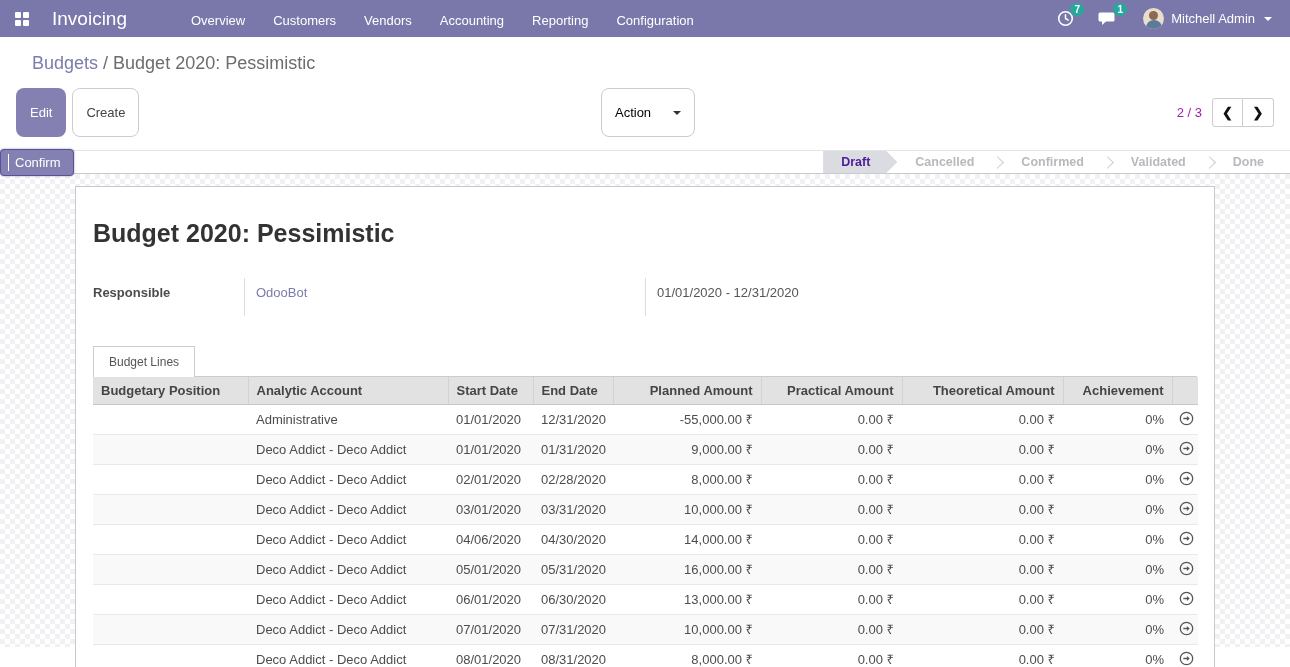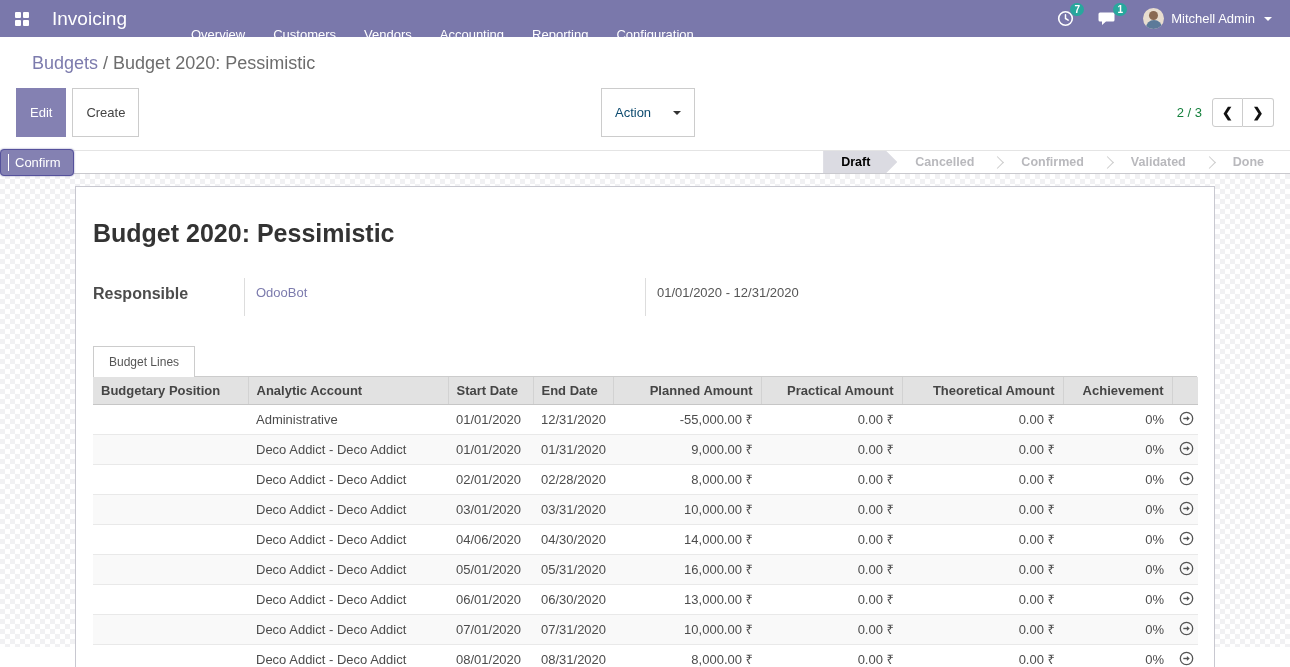--- a/index.html
+++ b/index.html
@@ -7,80 +7,80 @@
     font-family:"Liberation Sans", sans-serif; }
 
   
   .navbar { height:37px; background:#7a78ab; display:flex; align-items:center;
     color:#fff; padding-right:14px; }
   .apps-btn { width:44px; height:37px; display:flex; align-items:center; justify-content:center; cursor:pointer; }
   .apps-grid { display:grid; grid-template-columns:6px 6px; grid-template-rows:6px 6px; gap:2px; }
   .apps-grid span { background:#fff; border-radius:1px; }
   .brand { font-size:19px; font-weight:500; padding:0 8px; cursor:pointer; }
   .nav-menus { display:flex; margin-left:42px; height:37px; }
-  .menu-item { line-height:37px; padding:16px 14px; font-size:13px; cursor:pointer;text-align:center; }
+  .menu-item { line-height:37px; padding:2px 14px; font-size:13px; cursor:pointer;text-align:center; }
   .nav-right { margin-left:auto; display:flex; align-items:center; }
   .systray-item { position:relative; padding:0 12px; height:37px; display:flex; align-items:center; cursor:pointer; }
   .badge { position:absolute; top:3px; right:2px; background:#28a79d; color:#fff;
     font-size:10px; line-height:13px; min-width:14px; text-align:center;
     border-radius:8px; padding:0 3px; font-weight:bold; }
   .user-menu { display:flex; align-items:center; gap:7px; padding:0 4px 0 14px; cursor:pointer; }
   .avatar { width:21px; height:21px; border-radius:50%; overflow:hidden; background:#e8ddcf; position:relative; }
   .avatar::before { content:""; position:absolute; left:6px; top:3px; width:9px; height:9px; border-radius:50%; background:#8a6a52; }
   .avatar::after { content:""; position:absolute; left:2.5px; top:12px; width:16px; height:10px; border-radius:8px 8px 0 0; background:#5c7a99; }
   .user-name { font-size:13px; }
   .caret { width:0; height:0; border-left:4px solid transparent; border-right:4px solid transparent; border-top:4px solid #fff; margin-left:2px; }
 
   
   .control-panel { background:#fff; padding:10px 16px 0 16px; }
   .breadcrumb { font-size:18px; color:#6d6d6d; margin:6px 16px 14px; }
   .breadcrumb .bc-link { color:#7c7bad; cursor:pointer; }
   .cp-buttons { display:flex; align-items:center; position:relative; padding-bottom:13px; }
-  .btn { font-size:13px; padding:16px 13px; border-radius:0; border:1px solid transparent; cursor:pointer;
+  .btn { font-size:13px; padding:16px 13px; border-radius:8px; border:1px solid transparent; cursor:pointer;
     font-family:"Liberation Sans",sans-serif; }
   .btn-primary { background:#8481b2; color:#fff; }
   .btn-default { background:#fff; border-color:#ccc; color:#444; margin-left:6px; }
   .action-wrap { position:absolute; left:46.5%; }
-  .btn-action { background:#fff; border-color:#ccc; color:#0c4a6e; display:flex; align-items:center; gap:22px; }
+  .btn-action { background:#fff; border-color:#ccc; color:#000000; display:flex; align-items:center; gap:22px; }
   .caret-dark { width:0; height:0; border-left:4px solid transparent; border-right:4px solid transparent; border-top:4px solid #333; }
   .pager { margin-left:auto; display:flex; align-items:center; gap:10px; }
-  .pager-value { font-size:13px; color:#15803d; }
+  .pager-value { font-size:13px; color:#a21caf; }
   .pager-buttons { display:flex; }
   .pager-btn { width:31px; height:29px; background:#fff; border:1px solid #ccc; cursor:pointer;
     font-size:13px; font-weight:bold; color:#111; line-height:27px; text-align:center; }
   .pager-btn.prev { border-radius:3px 0 0 3px; }
   .pager-btn.next { border-radius:0 3px 3px 0; border-left:none; }
 
   
   .statusbar { height:24px; background:#fff; border-top:1px solid #e4e4e4; border-bottom:1px solid #c9c9ce;
     display:flex; align-items:center; padding-left:0; }
   .confirm-btn { position:relative; background:#8481b2; color:#fff; border:1px solid #55519b;
     border-radius:4px; padding:5px 12px 5px 14px; font-size:13px; cursor:pointer; box-shadow:0 0 2px #8481b2; }
   .confirm-btn::before { content:""; position:absolute; left:7px; top:4px; bottom:4px; width:1px; background:#fff; }
   .stages { margin-left:auto; display:flex; align-items:stretch; height:100%; padding-right:8px; }
   .stage { display:flex; align-items:center; padding:0 18px; font-size:12.5px; font-weight:bold; color:#b9b9bd; cursor:pointer; }
-  .stage.active { background:#dbdbe2; color:#000000;
+  .stage.active { background:#dbdbe2; color:#4c1d95;
     clip-path:polygon(0 0, calc(100% - 11px) 0, 100% 50%, calc(100% - 11px) 100%, 0 100%);
     padding:0 27px 0 18px; }
   .chev { width:9px; height:9px; border-top:1px solid #ccc; border-right:1px solid #ccc;
     transform:rotate(45deg); align-self:center; margin:0 1px; }
 
   
   .content { height:473px; padding-top:12px;
     background-color:#fff;
     background-image:
       linear-gradient(45deg, #f1f1f3 25%, transparent 25%, transparent 75%, #f1f1f3 75%),
       linear-gradient(45deg, #f1f1f3 25%, transparent 25%, transparent 75%, #f1f1f3 75%);
     background-size:10px 10px; background-position:0 0, 5px 5px; }
   .sheet { width:1140px; margin:0 auto; background:#fff; border:1px solid #c8c8d0;
     min-height:520px; padding:26px 17px 0; }
   .sheet-title { font-size:25px; font-weight:bold; color:#333; margin:6px 0 30px; }
   .fields { display:flex; margin-bottom:30px; }
   .field { width:50%; display:flex; align-items:stretch; }
-  .field-label { width:151px; font-weight:bold; font-size:16px; color:#4c4c4c; padding-top:7px; }
+  .field-label { width:151px; font-weight:bold; font-size:13px; color:#4c4c4c; padding-top:7px; }
   .field-value { border-left:1px solid #ddd; padding:7px 0 16px 11px; font-size:13px; color:#555; flex:1; }
   .field-value.link { color:#7c7bad; cursor:pointer; }
 
   .notebook-tabs { display:flex; border-bottom:1px solid #ccc; margin-top:14px; }
   .tab { padding:8px 15px; font-size:12px; color:#555; background:#fff; cursor:pointer;
     border:1px solid #ccc; border-bottom:none; margin-bottom:-1px; }
 
   table { width:100%; border-collapse:collapse; font-size:13px; color:#4c4c4c; table-layout:fixed; }
   thead th { background:#e2e2e2; font-weight:bold; color:#454545; text-align:left;
     padding:6px 8px; border-left:1px solid #d2d2d2; border-bottom:1px solid #c6c6c6; cursor:pointer;

